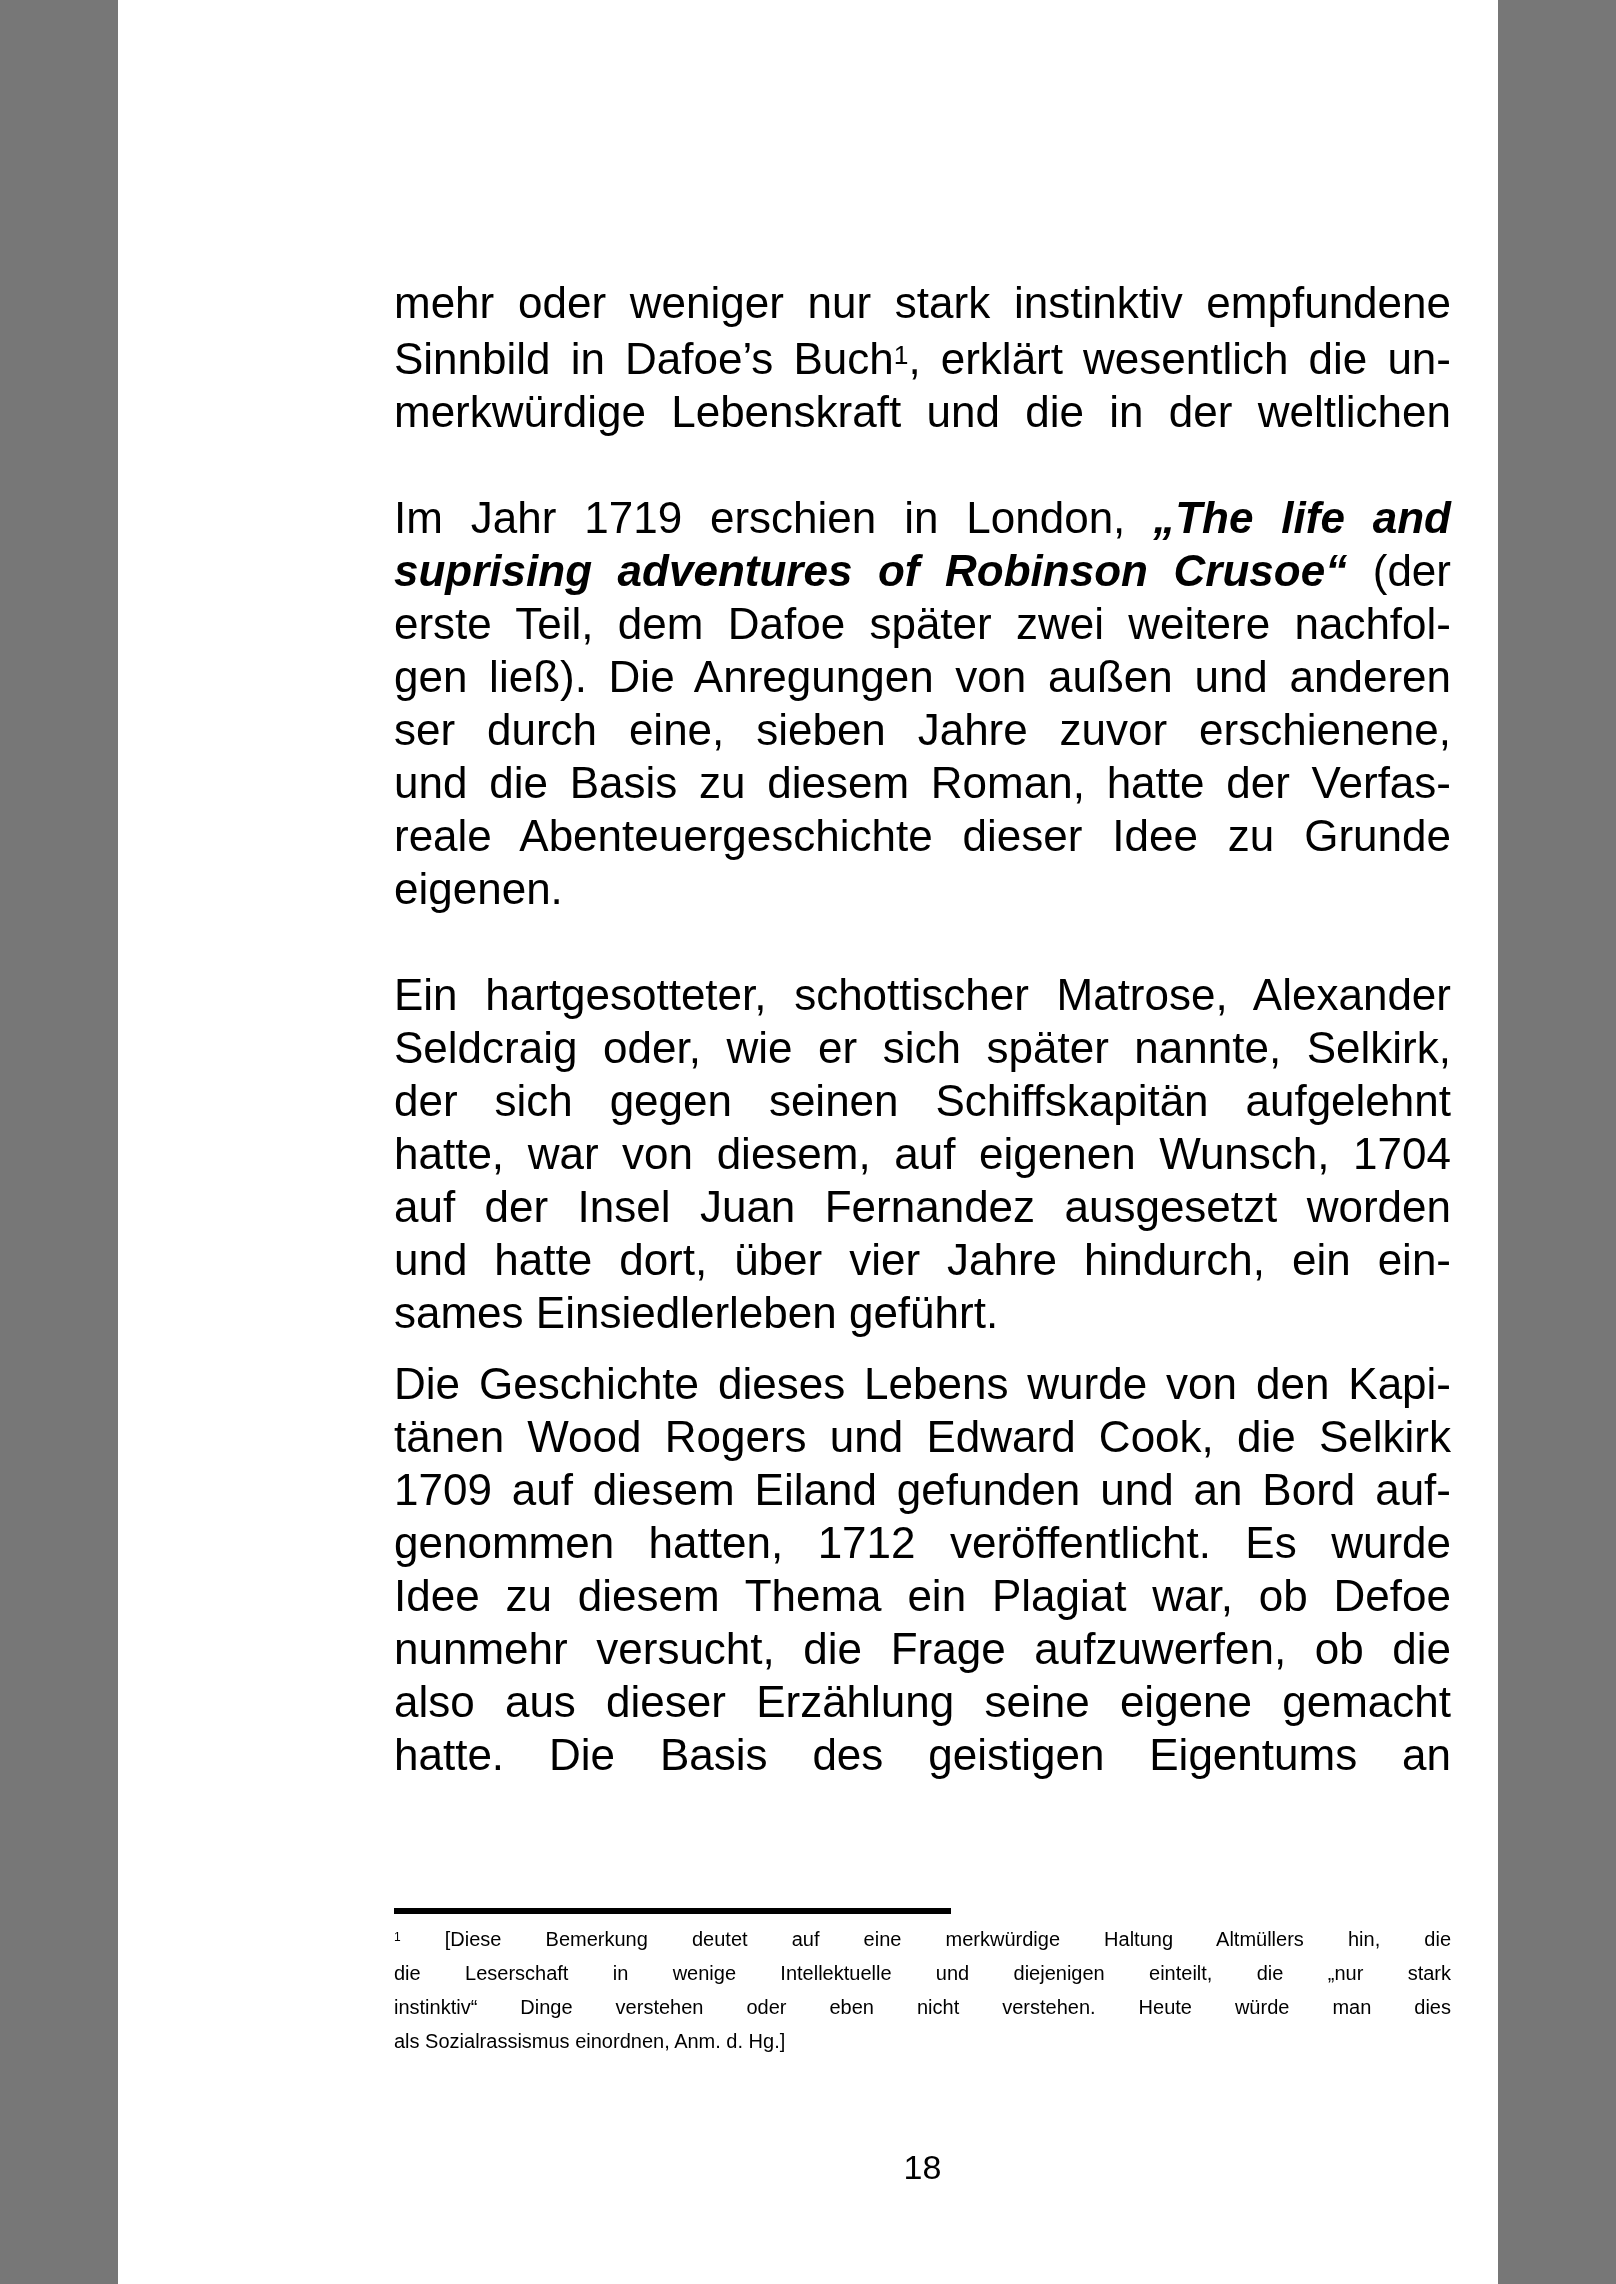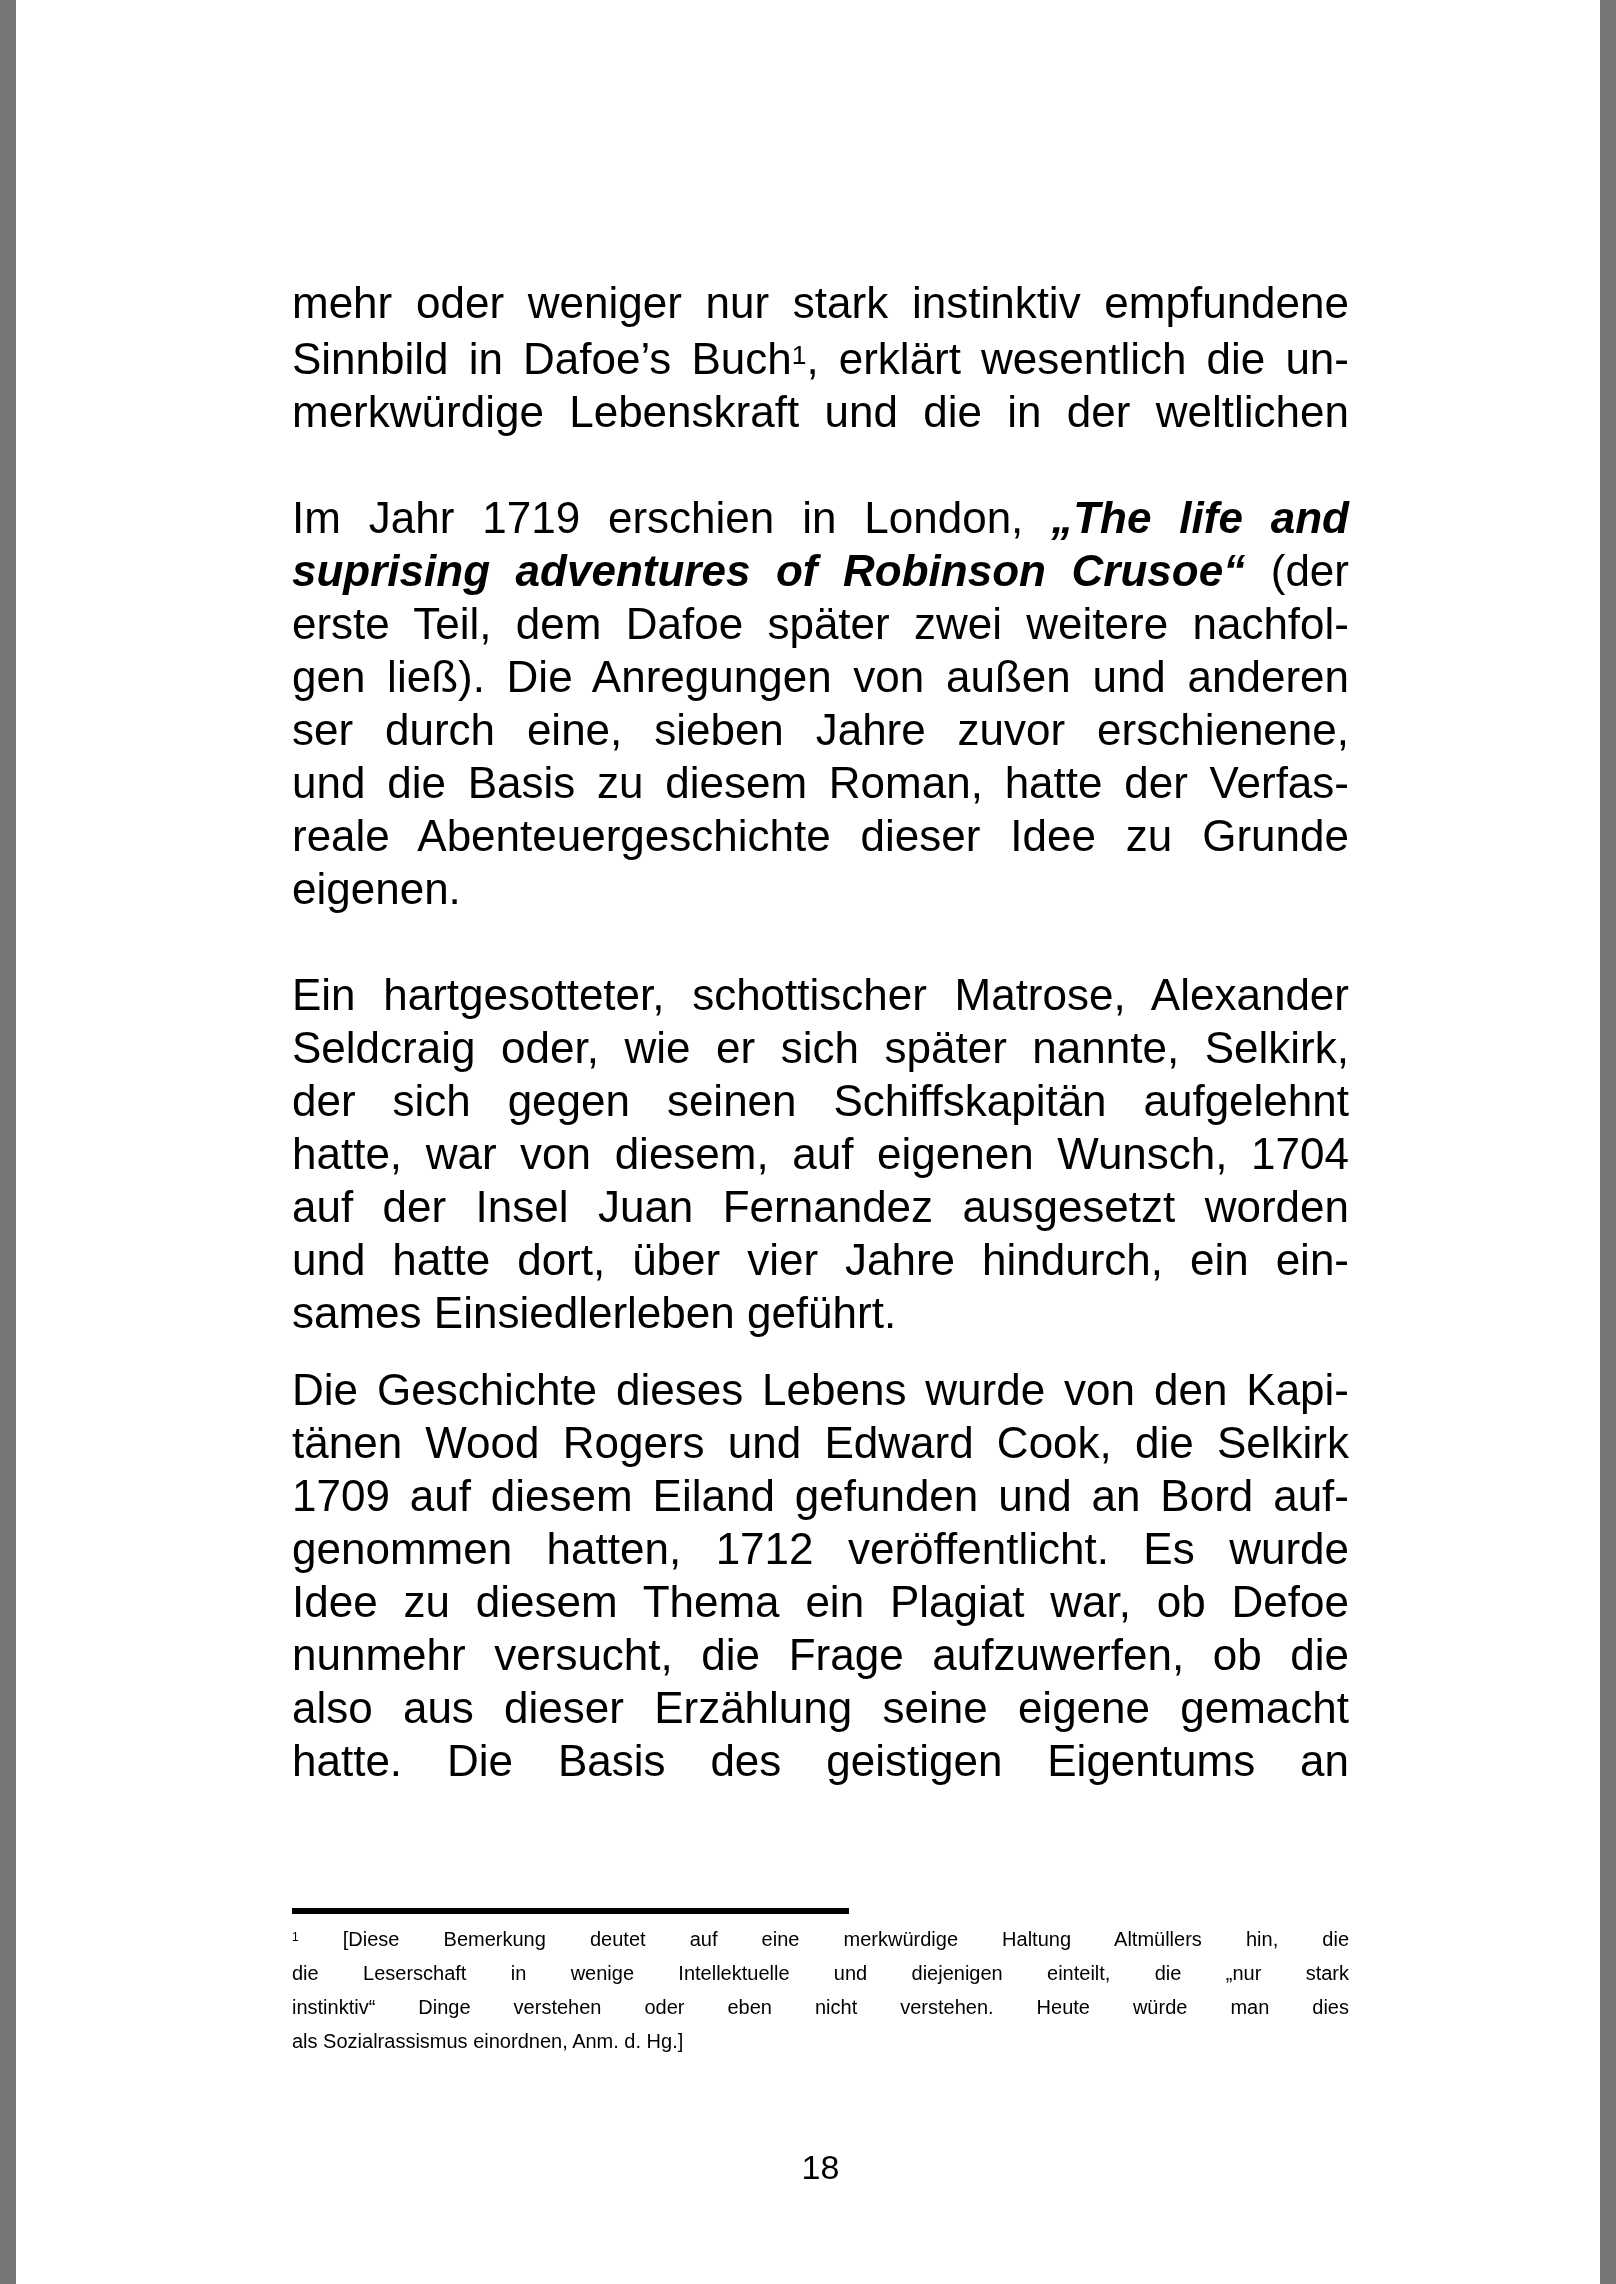--- a/index.html
+++ b/index.html
@@ -1,35 +1,35 @@
 <!DOCTYPE html>
 <html style="font-size:7.4px"><head>
 <meta charset="utf-8">
 <style>
   html, body { margin: 0; padding: 0; background: #777; }
   .page {
     position: relative;
-    width: 1584px;
+    width: 1380px;
     height: 2284px;
     margin: 0 auto;
     background: #ffffff;
     color: #000000;
     font-family: "Liberation Sans", "DejaVu Sans", sans-serif;
   }
   .body-text {
     position: absolute;
     left: 276px;
     top: 276px;
     width: 1057px;
     font-size: 44px;
     line-height: 53px;
   }
   .paragraph { margin: 0; }
   .paragraph.gap-blank { margin-bottom: 53px; }
-  .paragraph.gap-small { margin-bottom: 24px; }
+  .paragraph.gap-small { margin-bottom: 18px; }
   .line {
     text-align: justify;
     text-align-last: justify;
   }
   .line.last { text-align-last: left; }
   .seg-r { font-weight: normal; font-style: normal; }
   .seg-bi { font-weight: bold; font-style: italic; }
   .seg-sup { font-size: 0.6em; vertical-align: 0.38em; }
   .footnote-separator {
     position: absolute;

